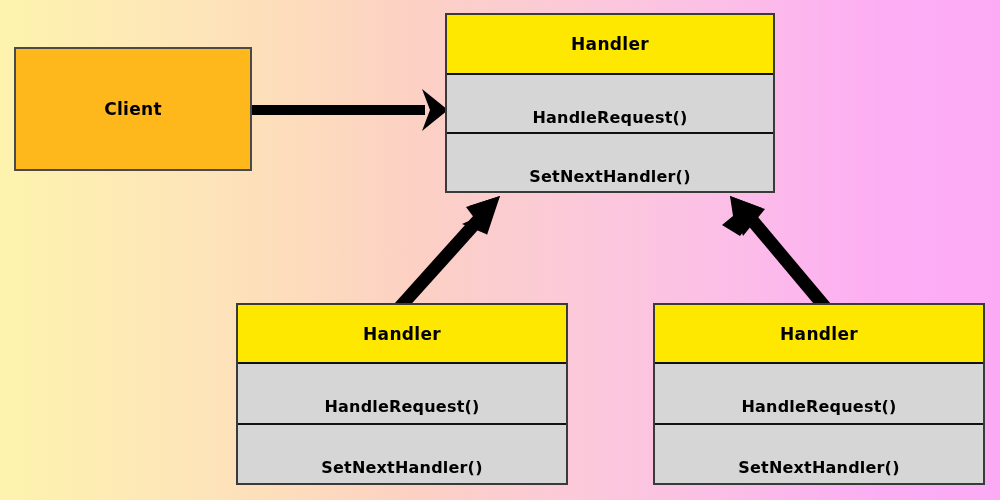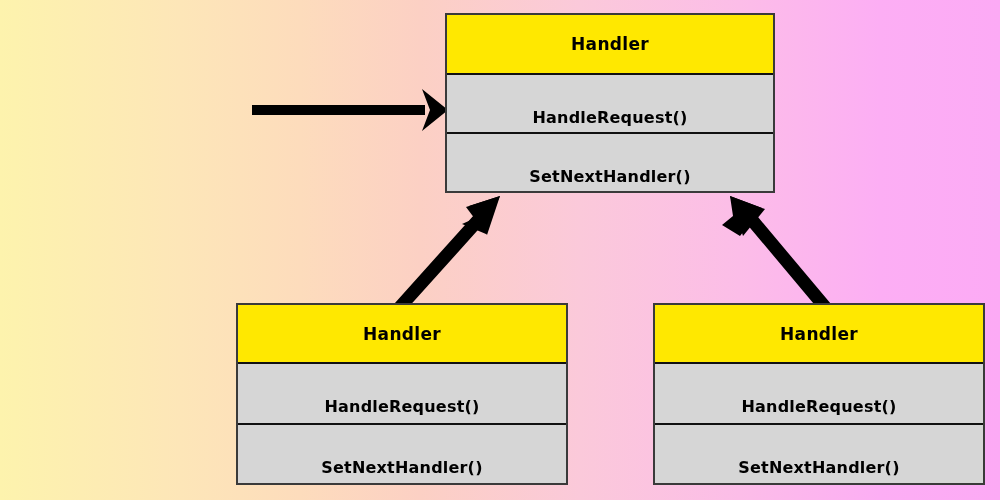--- a/index.html
+++ b/index.html
@@ -111,20 +111,23 @@
       <polygon points="500,196 466,207 487,235" fill="#000000"></polygon>
     </g>
 
     <g>
       <line x1="825" y1="307" x2="752" y2="220" stroke="#000000" stroke-width="13" stroke-linecap="round"></line>
       <polygon points="730,196 762,208 740,236 722,225 733,216" fill="#000000"></polygon>
       <polygon points="730,196 765,209 743,236" fill="#000000"></polygon>
     </g>
   </svg>
 
+  <div class="client-box" style="left:14px; top:47px; width:238px; height:124px;">
+    <span class="client-label">Client</span>
+  </div>
 
   <div class="uml-box" style="left:445px; top:13px; width:330px; height:180px;">
     <div class="uml-header" style="height:60px;">
       <span class="uml-title">Handler</span>
     </div>
     <div class="uml-row divided">
       <span class="uml-method">HandleRequest()</span>
     </div>
     <div class="uml-row">
       <span class="uml-method">SetNextHandler()</span>

